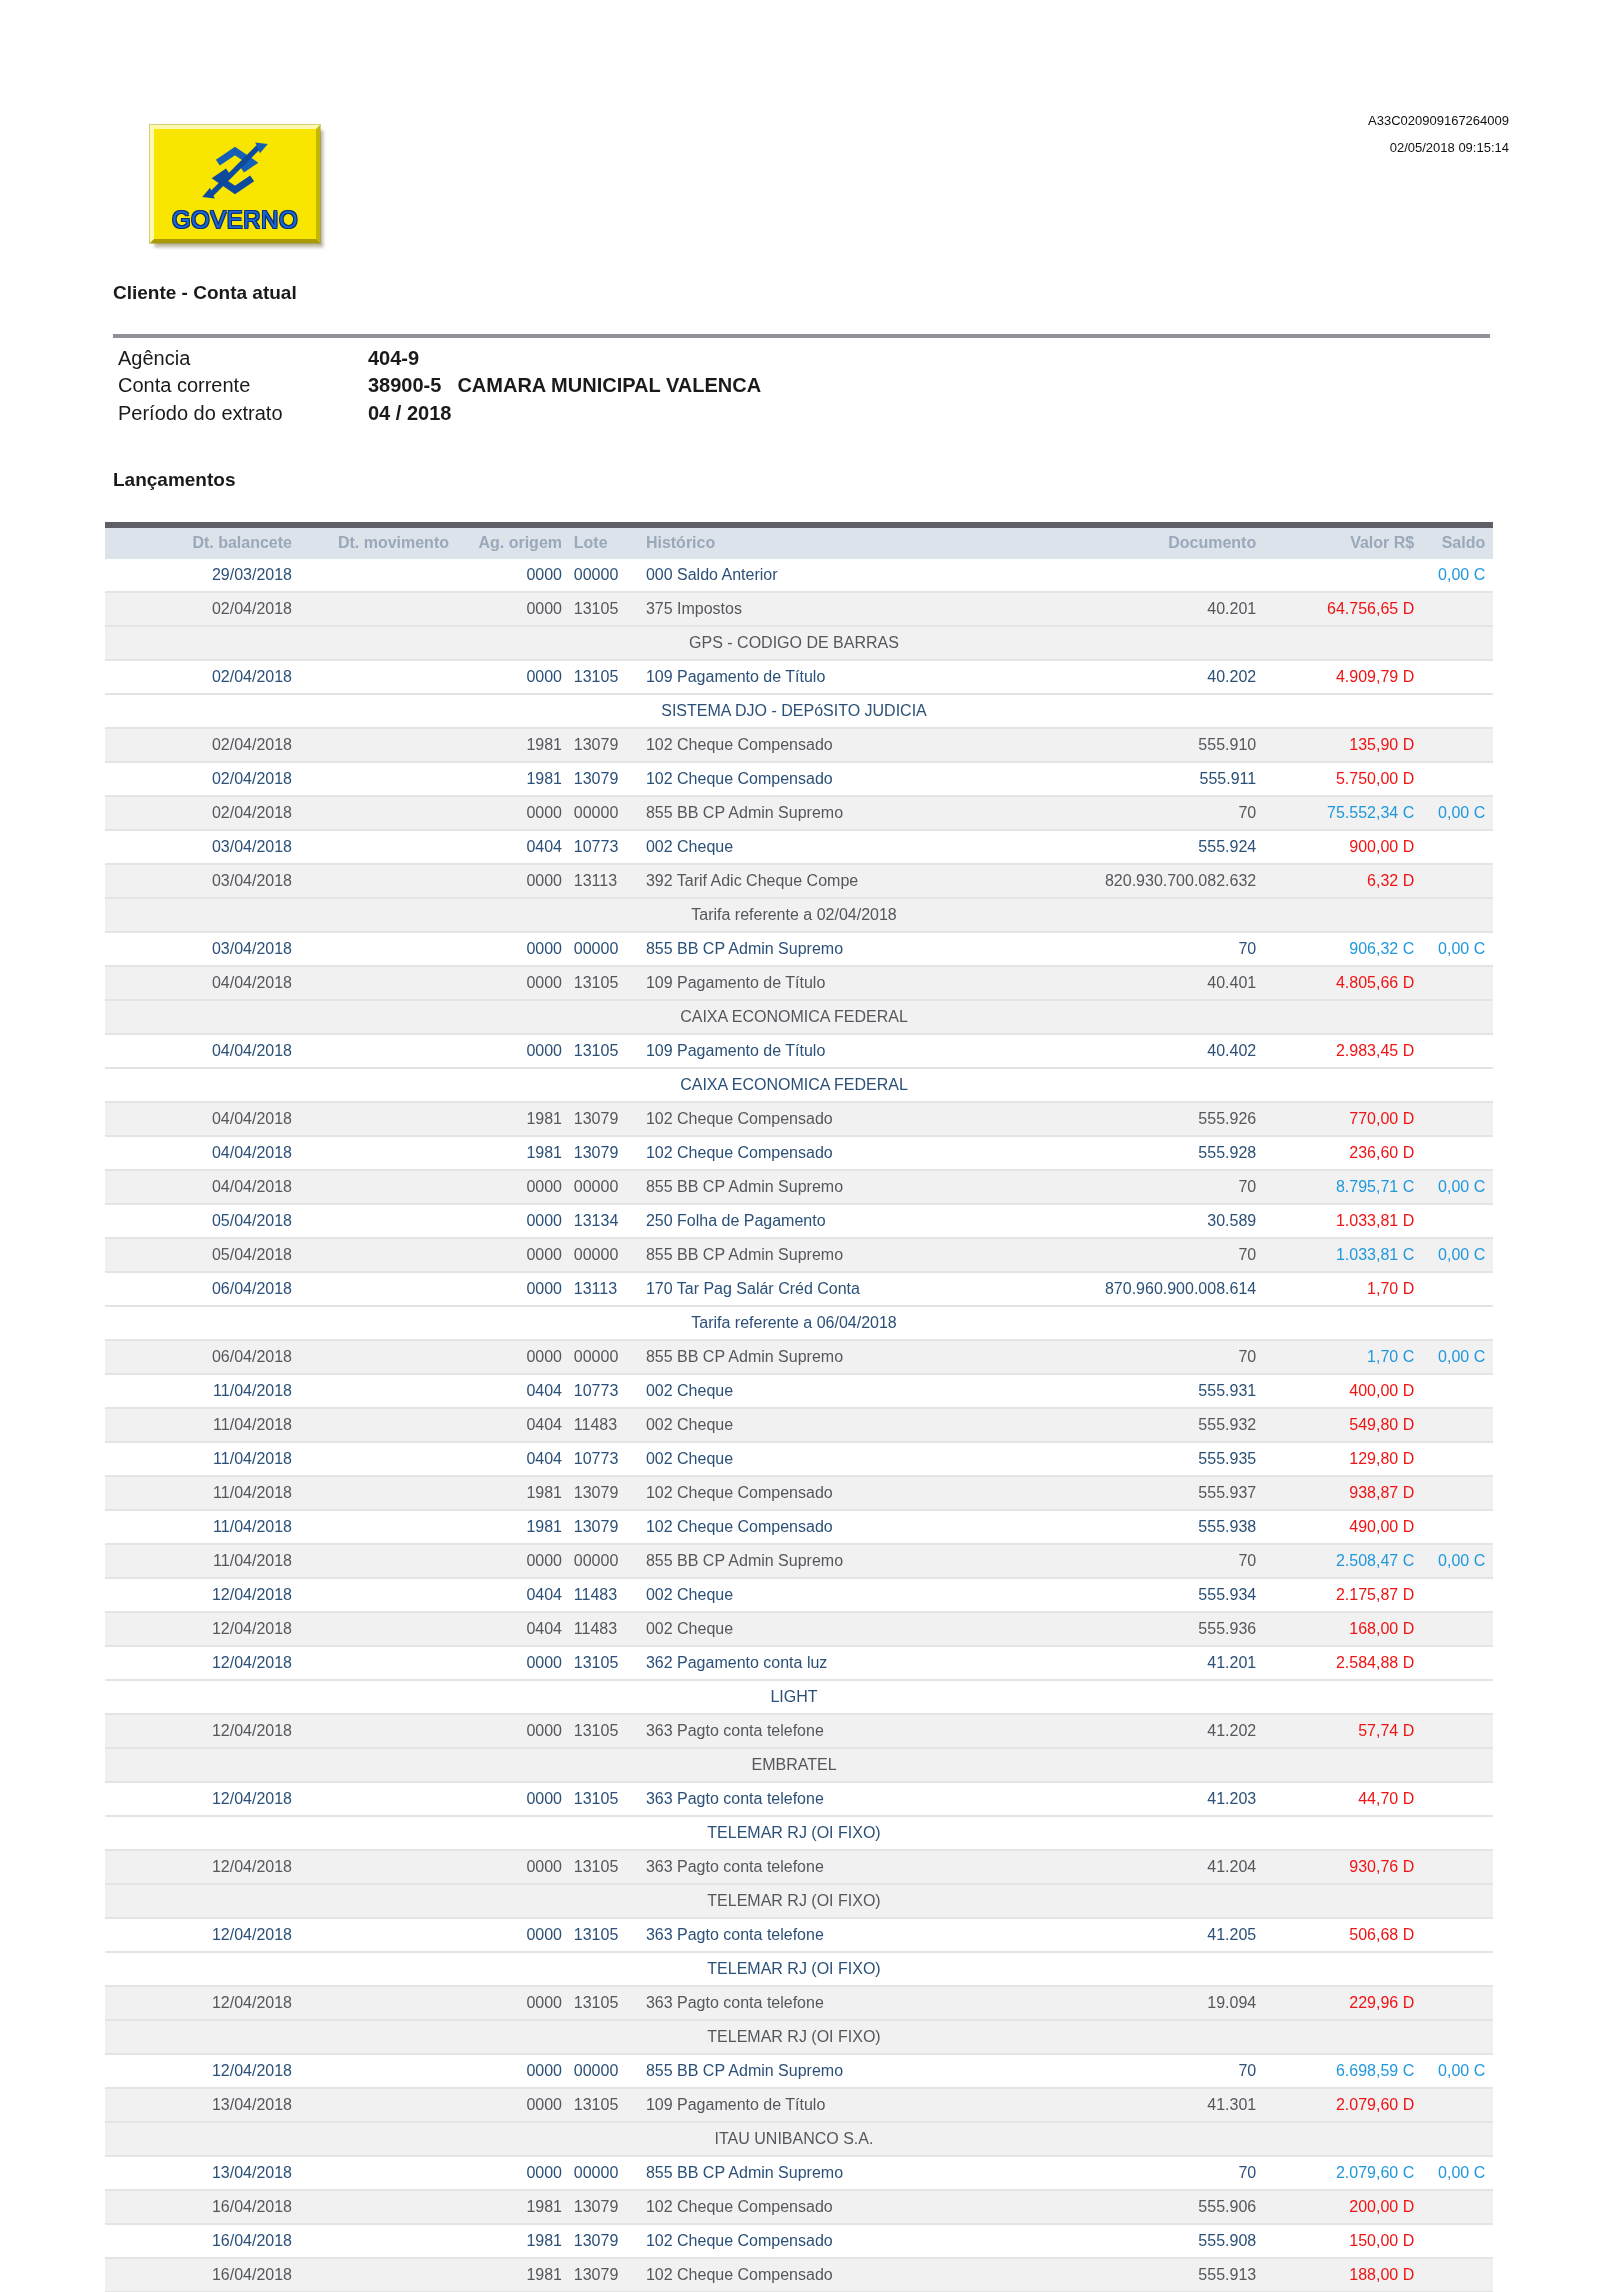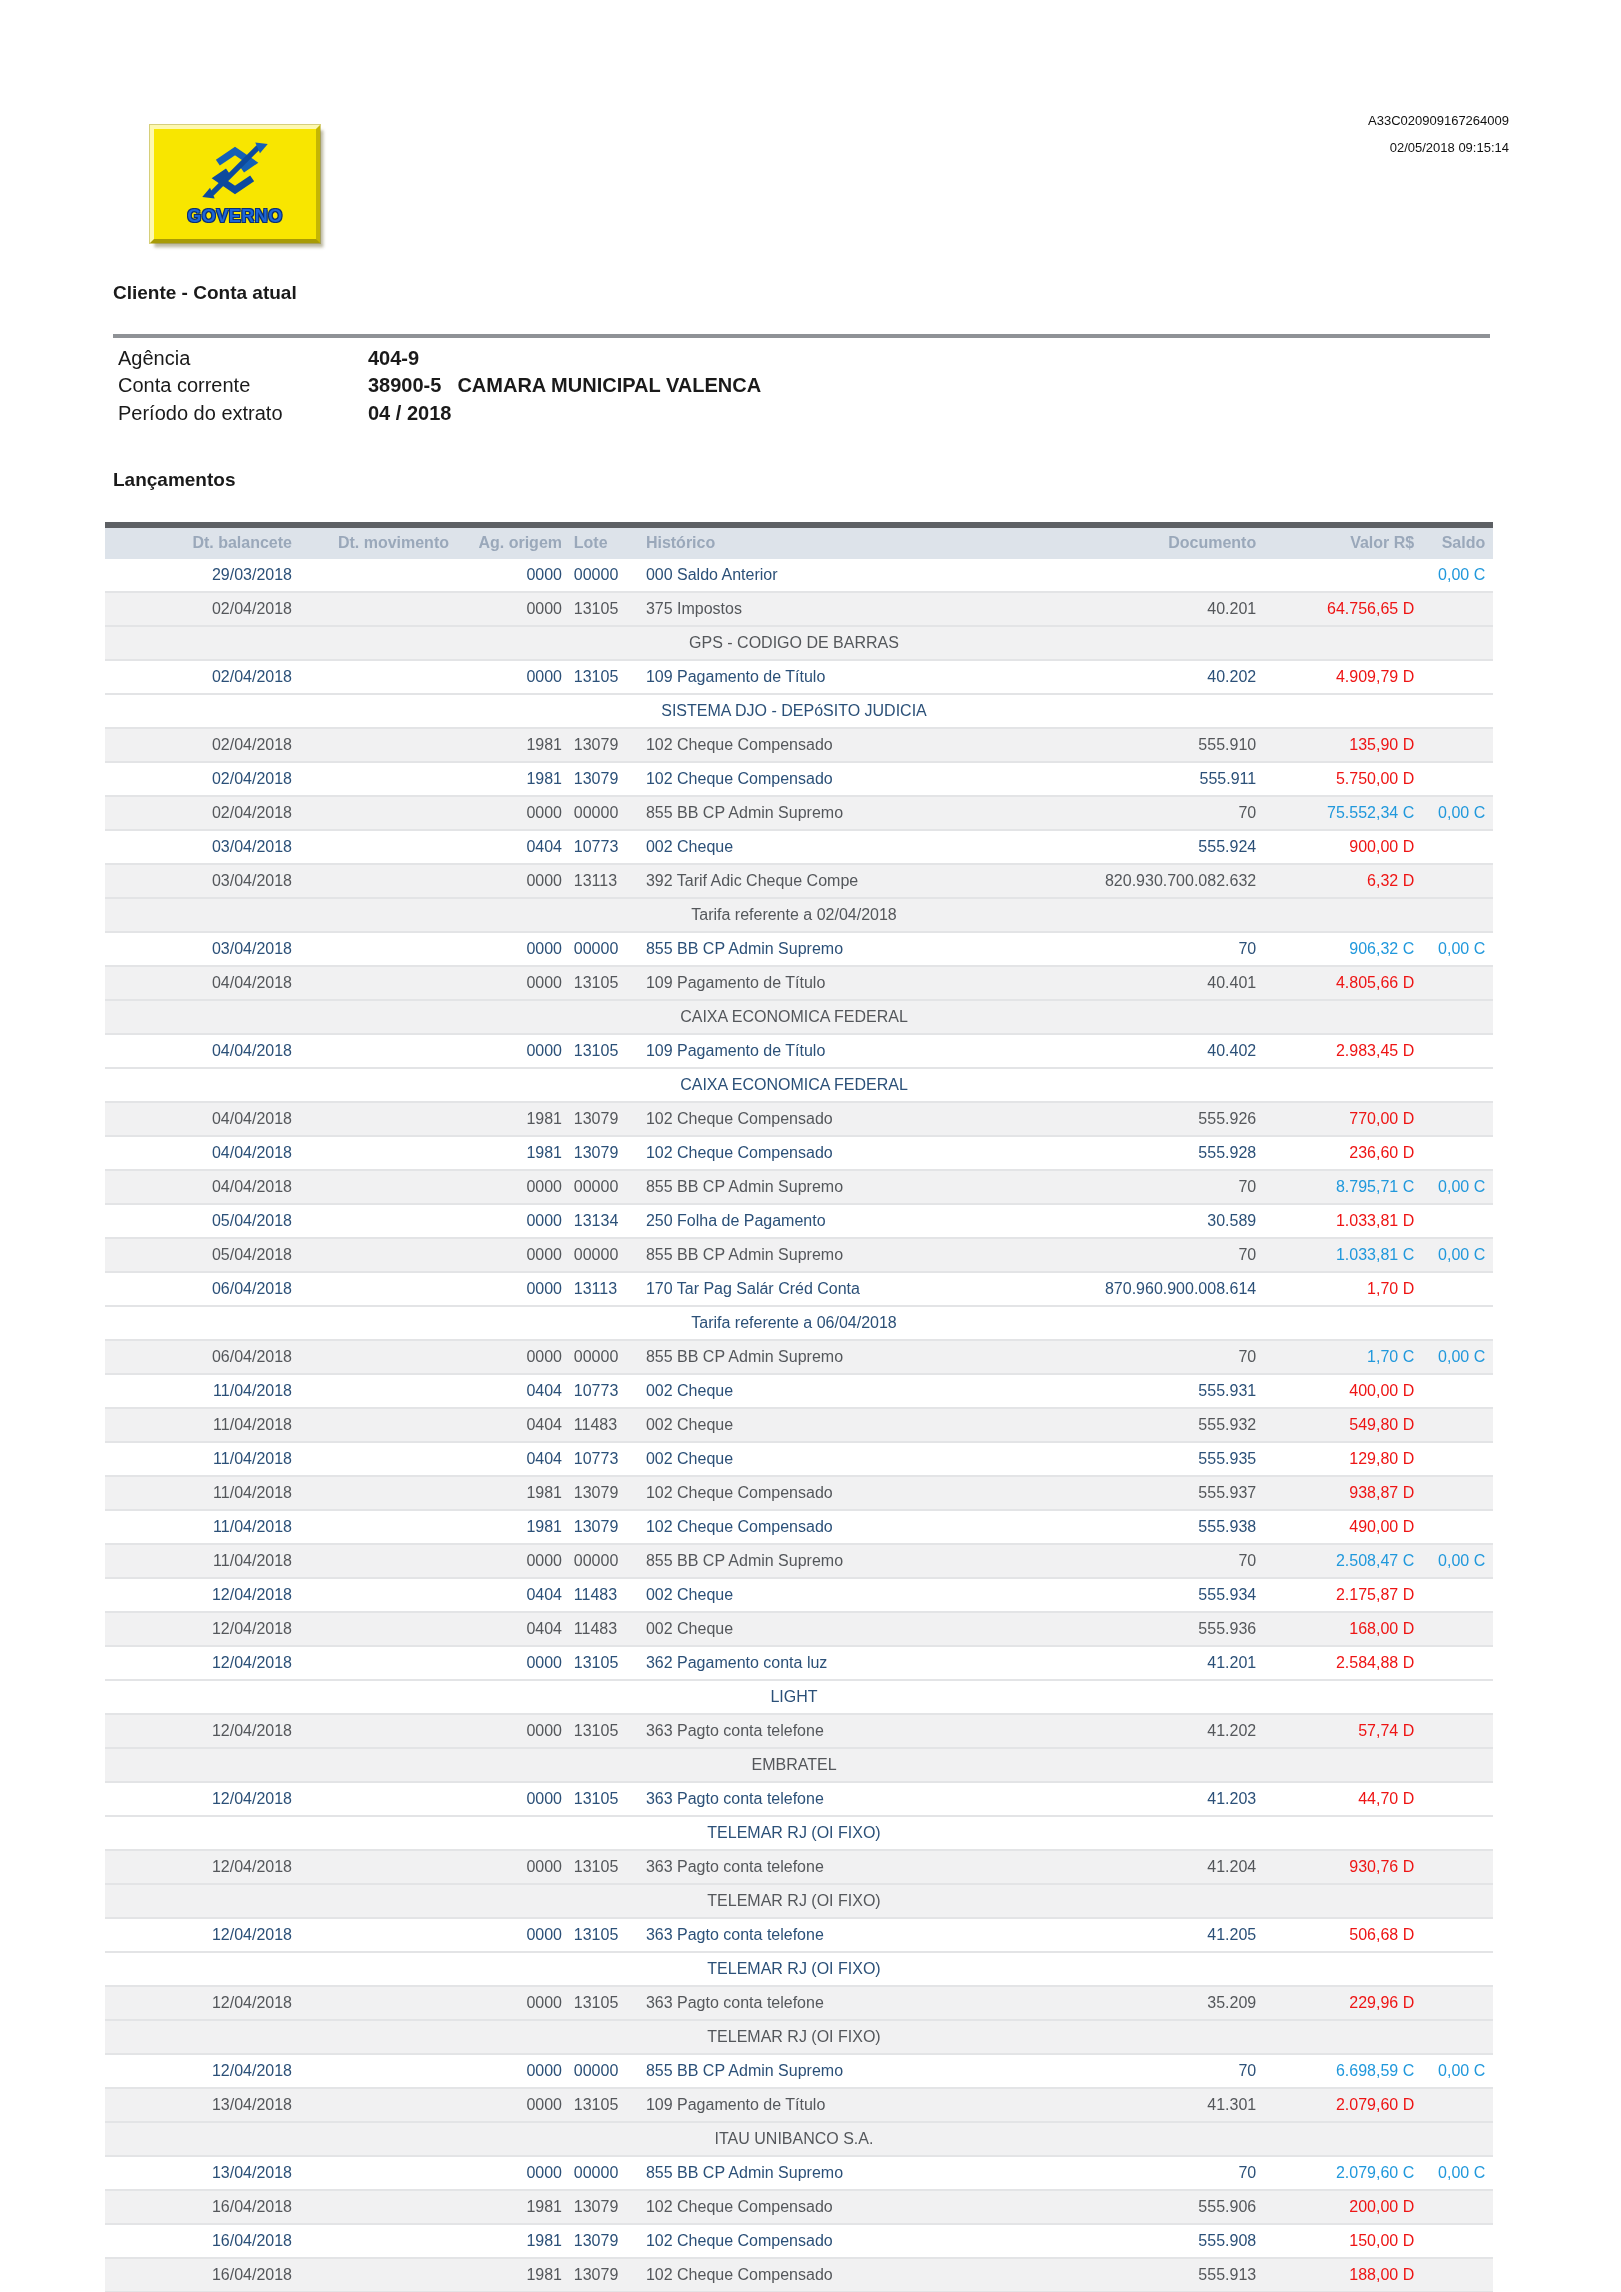--- a/index.html
+++ b/index.html
@@ -7,21 +7,21 @@
         font-family:"Liberation Sans",sans-serif;color:#1a1a1a;}
 
   
   .logo{position:absolute;left:150px;top:125px;width:162px;height:110px;
         background:var(--logo-yellow);
         border-top:4.9px solid #fdf8b0;border-left:4.9px solid #fdf8b0;
         border-bottom:4.9px solid #a89b05;border-right:4.9px solid #c4b604;
         box-shadow:3.9px 4.9px 2.9px rgba(110,105,55,.45), 0 0 0 1px #d6cf7a;
         text-align:center;}
   .logo svg{display:block;margin:9.8px auto 0 auto;}
-  .logo-text{font-size:18px;font-weight:bold;letter-spacing:0.5px;color:var(--logo-blue);
+  .logo-text{font-size:24px;font-weight:normal;letter-spacing:0.5px;color:var(--logo-blue);
         text-shadow:1px 1px 0 #0a2f73,-1px -1px 0 #0a2f73,1px -1px 0 #0a2f73,-1px 1px 0 #0a2f73;
         margin-top:3.9px;}
 
   
   .doc-meta{position:absolute;top:108px;right:112px;text-align:right;
         font-size:13px;line-height:26.5px;color:#111;}
 
   
   .sec-title{position:absolute;left:113px;margin:0;font-size:19px;font-weight:bold;color:#1a1a1a;}
   .t1{top:282px;}
@@ -488,21 +488,21 @@
             <td colspan="3"></td>
             <td colspan="2" class="detail-cell">TELEMAR RJ (OI FIXO)</td>
             <td colspan="3"></td>
           </tr>
           <tr class="txn dark">
             <td class="r">12/04/2018</td>
             <td class="r"></td>
             <td class="r">0000</td>
             <td class="l">13105</td>
             <td class="l">363 Pagto conta telefone</td>
-            <td class="r">35.209</td>
+            <td class="r">19.094</td>
             <td class="r val-D">229,96 D</td>
             <td class="r val-C"></td>
           </tr>
           <tr class="detail dark">
             <td colspan="3"></td>
             <td colspan="2" class="detail-cell">TELEMAR RJ (OI FIXO)</td>
             <td colspan="3"></td>
           </tr>
           <tr class="txn light">
             <td class="r">12/04/2018</td>

